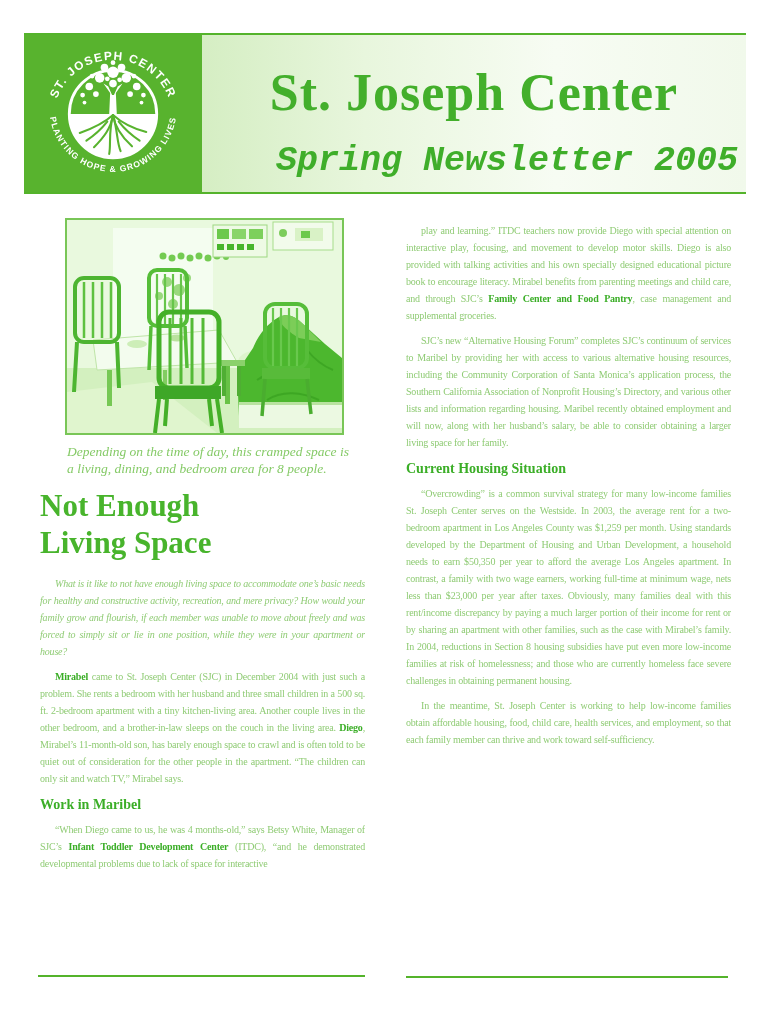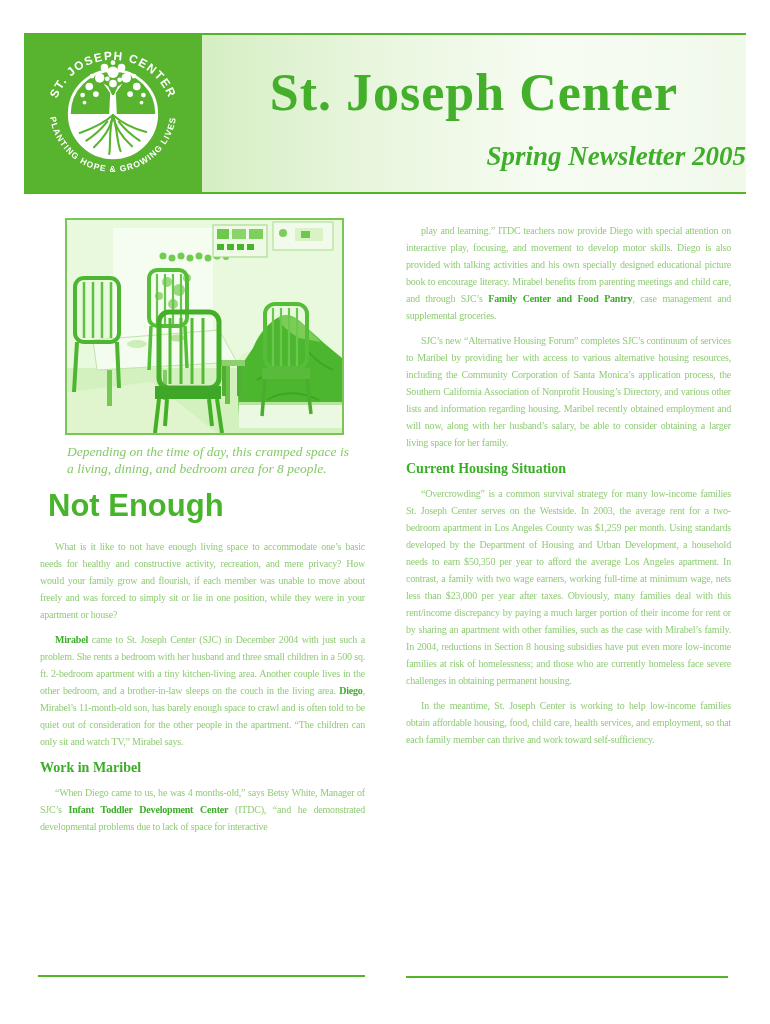--- a/index.html
+++ b/index.html
@@ -20,39 +20,39 @@
   .header-right {
     flex:1; position:relative;
     background:linear-gradient(90deg,#d5eec3 0%,#e8f6dd 30%,#f7fcf3 65%,#f1f9eb 100%);
   }
   .masthead-title {
     position:absolute; top:28px; left:0; right:0; text-align:center;
     font-family:"Liberation Serif", serif; font-weight:bold;
     font-size:52px; color:#43af2b; letter-spacing:1px; margin:0;
   }
   .masthead-subtitle {
-    position:absolute; top:106px; right:0;
-    font-family:Liberation Serif, serif; font-style:italic; font-weight:bold;
-    font-size:27px; color:#3fae2a;
+    position:absolute; top:106px; right:8px;
+    font-family:Liberation Mono, monospace; font-style:italic; font-weight:bold;
+    font-size:35px; color:#3fae2a;
   }
   
   .col { position:absolute; width:325px; overflow:hidden; }
   .col-left  { left:40px;  top:218px; height:756px; }
   .col-right { left:406px; top:222px; height:752px; }
   .body-p {
     margin:8px 0 0 0; font-size:10px; line-height:17px; color:#8fcb74;
     text-align:justify; text-indent:15px; letter-spacing:-0.2px;
   }
   .body-p b { color:#3bae27; font-weight:bold; }
   .subhead {
     margin:9px 0 0 0; text-align:left; font-weight:bold;
     color:#3bae27; font-size:14px; line-height:17px;
   }
   .headline {
-    margin:10px 0 0 8px; font-family:Liberation Sans, sans-serif;
+    margin:10px 0 0 0; font-family:Liberation Serif, serif;
     font-weight:bold; font-size:31px; line-height:37px; color:#48b42c;
   }
   
   .photo-fig { margin:0 0 0 25px; width:333px; }
   .photo-svg { display:block; width:275px; height:213px; border:2px solid #79c657; background:#e9f9de; }
   .caption {
     margin:8px 0 0 2px; width:290px; font-style:italic;
     font-size:13.5px; line-height:17px; color:#85ca67;
   }
   
@@ -213,23 +213,24 @@
           <path d="M103,98 V164 M114,98 V164 M125,98 V164 M136,98 V164" stroke="#54ba36" stroke-width="3" fill="none"></path>
           <rect x="88" y="166" width="66" height="13" fill="#3ea727"></rect>
           <path d="M92,179 L88,213 M150,179 L155,213 M100,179 L98,206 M142,179 L145,206" stroke="#44b028" stroke-width="4" fill="none"></path>
         </g>
       </svg>
       <figcaption class="caption">Depending on the time of day, this cramped space is a living, dining, and bedroom area for 8 people.</figcaption>
     </figure>
 
     <h2 class="headline">
       <div>Not Enough</div>
+      <div>Living Space</div>
     </h2>
 
-    <p class="body-p" style="margin-top:14px;">What is it like to not have enough living space to accommodate one’s basic needs for healthy and constructive activity, recreation, and mere privacy? How would your family grow and flourish, if each member was unable to move about freely and was forced to simply sit or lie in one position, while they were in your apartment or house?</p>
+    <p class="body-p" style="margin-top:14px;font-style:italic;">What is it like to not have enough living space to accommodate one’s basic needs for healthy and constructive activity, recreation, and mere privacy? How would your family grow and flourish, if each member was unable to move about freely and was forced to simply sit or lie in one position, while they were in your apartment or house?</p>
     <p class="body-p"><b>Mirabel</b><span> came to St. Joseph Center (SJC) in December 2004 with just such a problem. She rents a bedroom with her husband and three small children in a 500 sq. ft. 2-bedroom apartment with a tiny kitchen-living area. Another couple lives in the other bedroom, and a brother-in-law sleeps on the couch in the living area. </span><b>Diego</b><span>, Mirabel’s 11-month-old son, has barely enough space to crawl and is often told to be quiet out of consideration for the other people in the apartment. “The children can only sit and watch TV,” Mirabel says.</span></p>
     <div class="subhead">Work in Maribel</div>
     <p class="body-p"><span>“When Diego came to us, he was 4 months-old,” says Betsy White, Manager of SJC’s </span><b>Infant Toddler Development Center</b><span> (ITDC), “and he demonstrated developmental problems due to lack of space for interactive</span></p>
   </div>
 
   <div class="col col-right">
     <p class="body-p" style="margin-top:0;"><span>play and learning.”  ITDC teachers now provide Diego with special attention on interactive play, focusing, and movement to develop motor skills. Diego is also provided with talking activities and his own specially designed educational picture book to encourage literacy. Mirabel benefits from parenting meetings and child care, and through SJC’s </span><b>Family Center and Food Pantry</b><span>, case management and supplemental groceries.</span></p>
     <p class="body-p">SJC’s new “Alternative Housing Forum” completes SJC’s continuum of services to Maribel by providing her with access to various alternative housing resources, including the Community Corporation of Santa Monica’s application process, the Southern California Association of Nonprofit Housing’s Directory, and various other lists and information regarding housing. Maribel recently obtained employment and will now, along with her husband’s salary, be able to consider obtaining a larger living space for her family.</p>
     <div class="subhead">Current Housing Situation</div>
     <p class="body-p">“Overcrowding” is a common survival strategy for many low-income families St. Joseph Center serves on the Westside. In 2003, the average rent for a two-bedroom apartment in Los Angeles County was $1,259 per month. Using standards developed by the Department of Housing and Urban Development, a household needs to earn $50,350 per year to afford the average Los Angeles apartment. In contrast, a family with two wage earners, working full-time at minimum wage, nets less than $23,000 per year after taxes. Obviously, many families deal with this rent/income discrepancy by paying a much larger portion of their income for rent or by sharing an apartment with other families, such as the case with Mirabel’s family. In 2004, reductions in Section 8 housing subsidies have put even more low-income families at risk of homelessness; and those who are currently homeless face severe challenges in obtaining permanent housing.</p>

